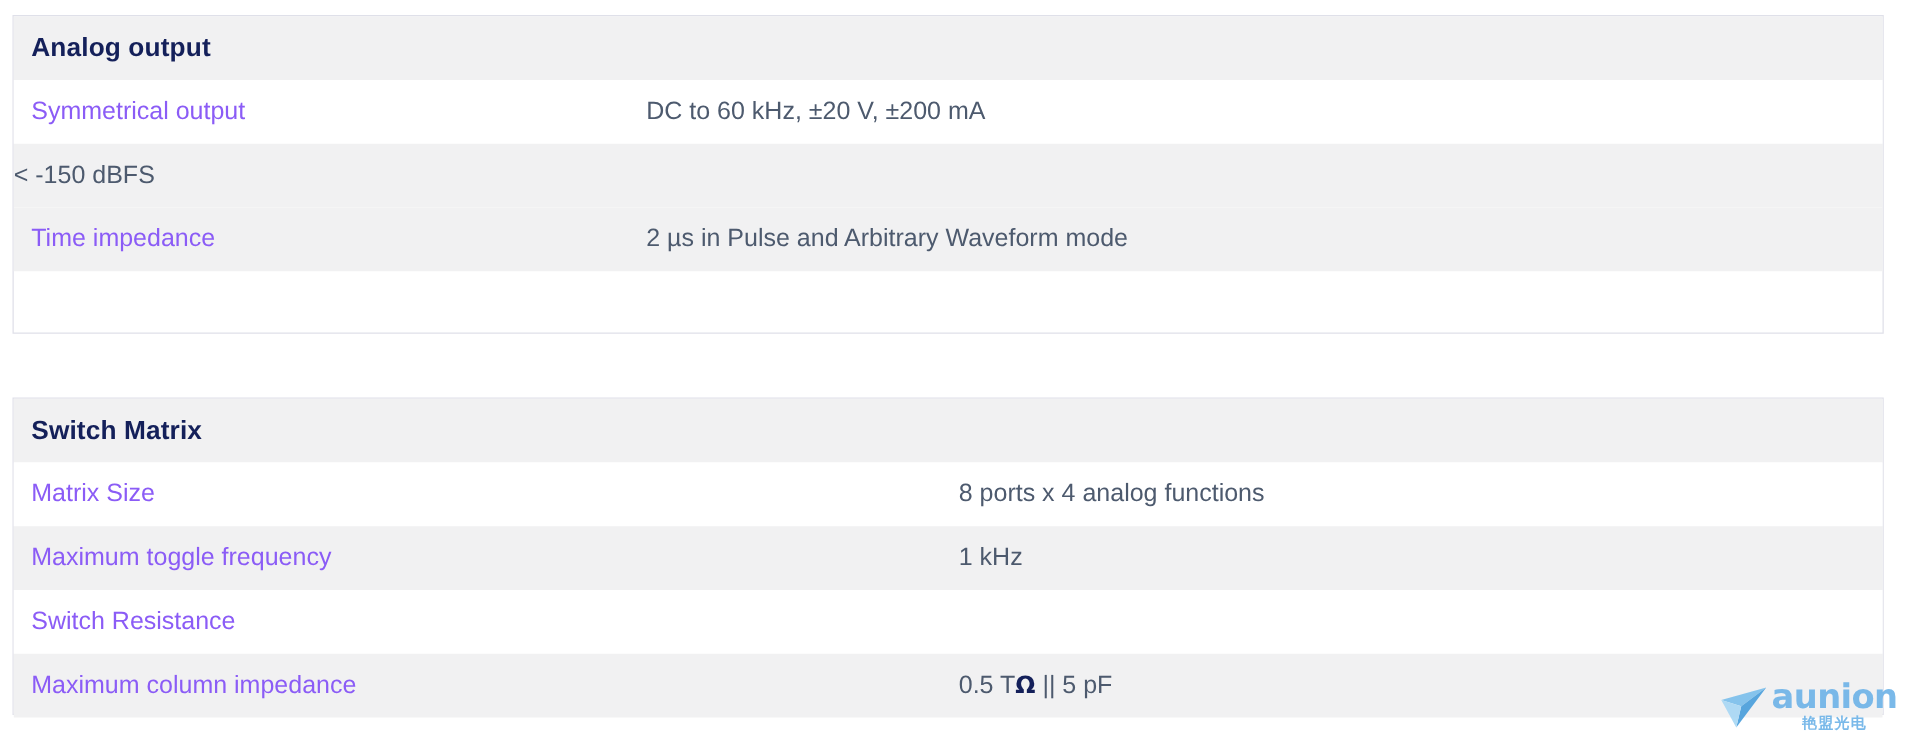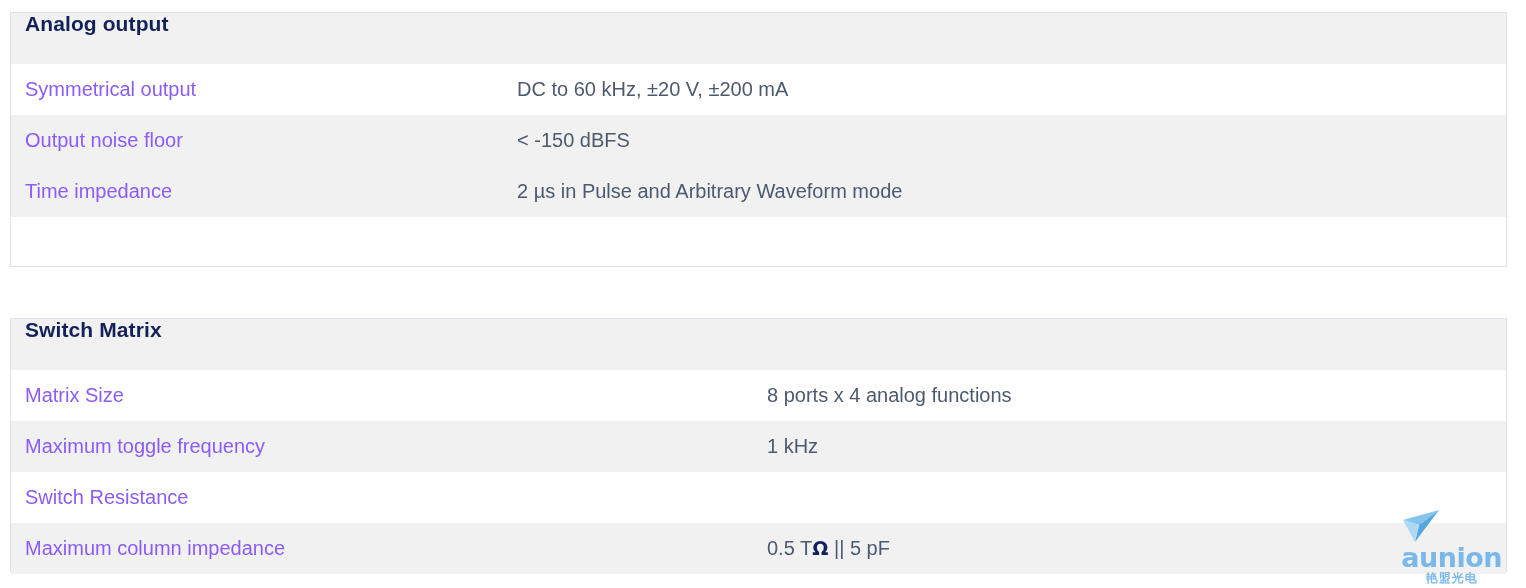--- a/index.html
+++ b/index.html
@@ -40,21 +40,21 @@
     left: 10px;
     top: 318px;
     width: 1497px;
     height: 254px;
   }
 
   .spec-header {
     background: #f1f1f2;
     height: 51px;
     display: flex;
-    align-items: flex-start;
+    align-items: center;
     padding: 0 0 0 14px;
     box-sizing: border-box;
   }
 
   .spec-header-title {
     font-size: 21px;
     font-weight: bold;
     color: #14205a;
     letter-spacing: 0.1px;
     line-height: 1;
@@ -96,27 +96,26 @@
   .ohm {
     font-weight: bold;
     color: #14205a;
     font-family: "DejaVu Sans", sans-serif;
     font-size: 19px;
   }
 
   
   .watermark {
     position: absolute;
-    right: 24px;
+    right: 8px;
     bottom: 4px;
     display: flex;
-    align-items: flex-start;
+    align-items: flex-end;
     opacity: 0.92;
     pointer-events: none;
-    flex-direction: column;
   }
   .wm-icon {
     width: 40px;
     height: 36px;
     margin-right: 2px;
     flex: 0 0 auto;
   }
   .wm-text {
     display: flex;
     flex-direction: column;
@@ -149,21 +148,20 @@
     <div class="spec-header">
       <span class="spec-header-title">Analog output</span>
     </div>
 
     <div class="spec-row">
       <span class="spec-label">Symmetrical output</span>
       <span class="spec-value">DC to 60 kHz, ±20 V, ±200 mA</span>
     </div>
 
     <div class="spec-row alt">
-      <span class="spec-label">Output noise floor</span>
       <span class="spec-value">&lt; -150 dBFS</span>
     </div>
 
 
     <div class="spec-row alt">
       <span class="spec-label">Time impedance</span>
       <span class="spec-value">2 µs in Pulse and Arbitrary Waveform mode</span>
     </div>
   </div>
 

